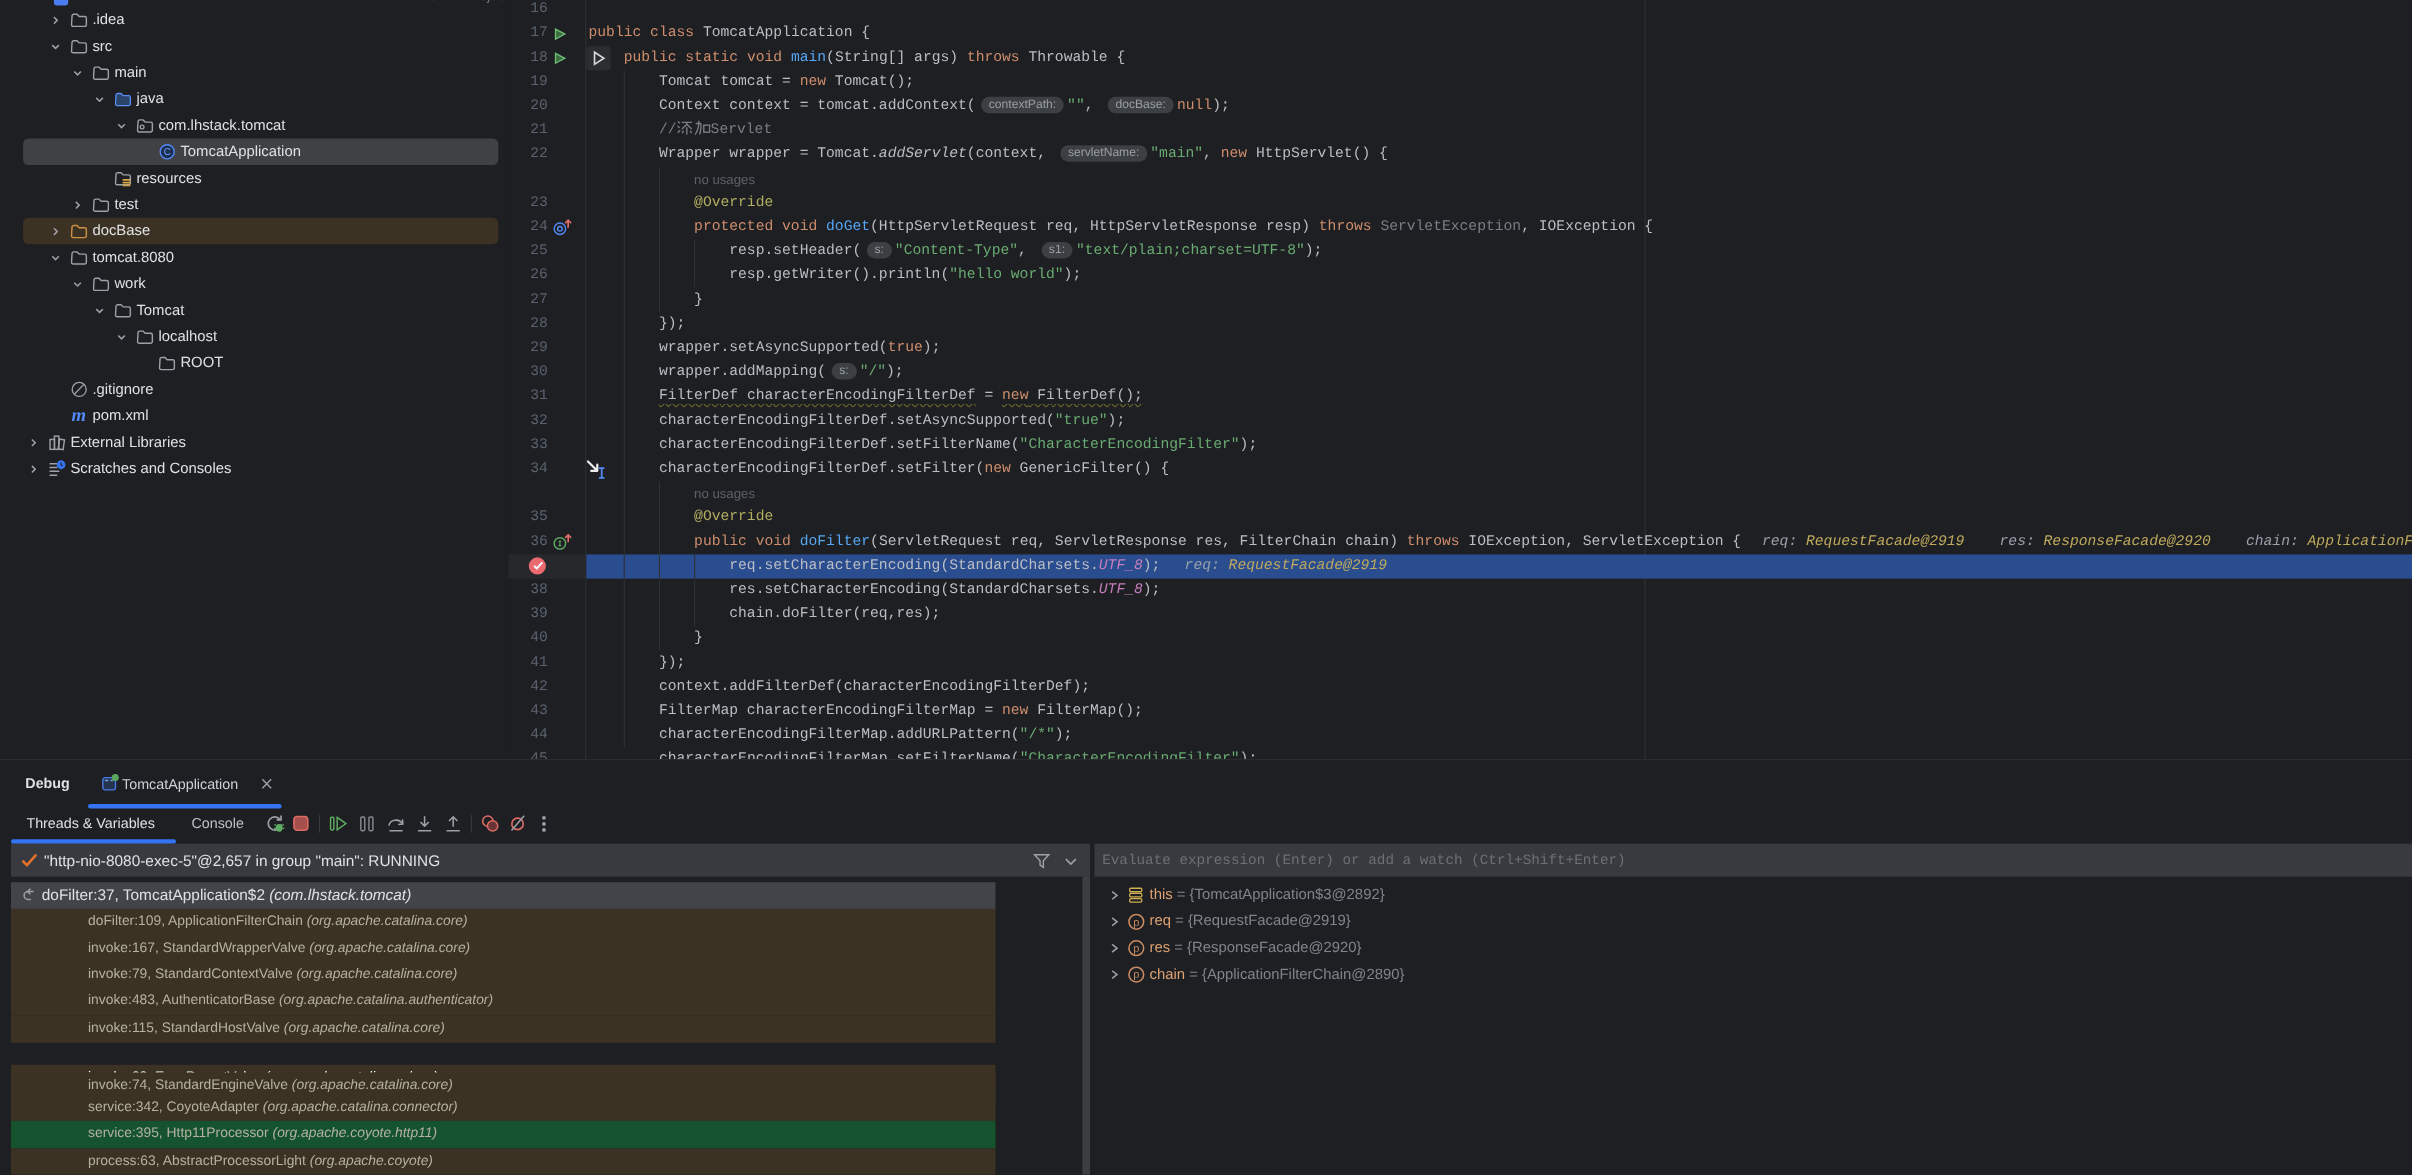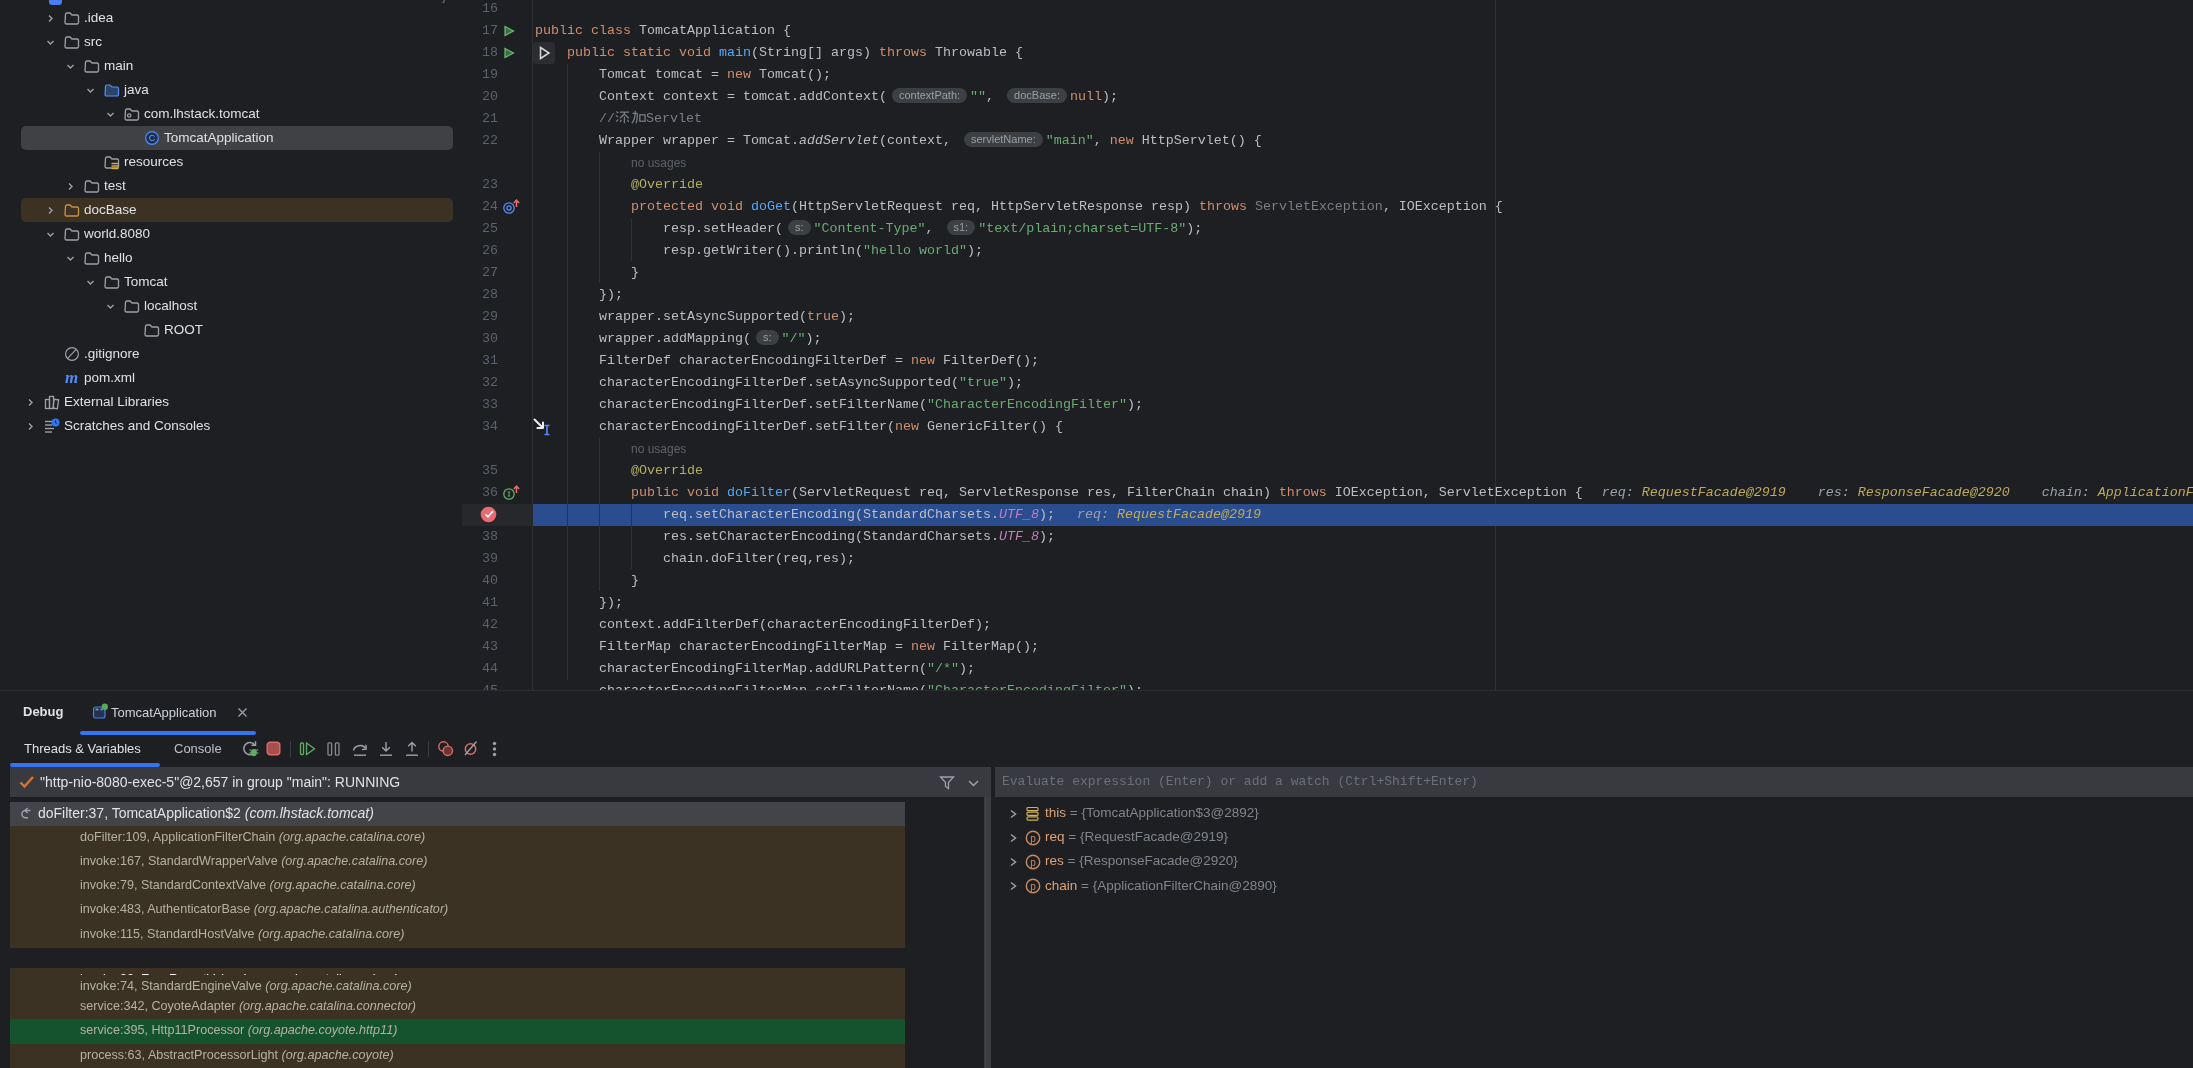--- a/index.html
+++ b/index.html
@@ -24,21 +24,21 @@
 .m{color:#56a8f5}
 .an{color:#b3ae60}
 .cn{color:#c77dbb;font-style:italic}
 .it{font-style:italic}
 .pill{display:inline-block;background:#3d4043;color:#999ea8;border-radius:8px;
   font:11px/15px "Liberation Sans",sans-serif;padding:0 7px;margin:0 3px 0 5px;
   vertical-align:1px}
 .nou{font:12px/22px "Liberation Sans",sans-serif;color:#5d616b}
 .dl{color:#99a0ac;font-style:italic}
 .dv{color:#bfa95c;font-style:italic}
-.wv{text-decoration-style:wavy;text-decoration-color:#6e682f;
+.wv{text-decoration:underline;text-decoration-style:wavy;text-decoration-color:#6e682f;
   text-decoration-thickness:1px;text-underline-offset:3px;text-decoration-skip-ink:none}
 .guide{position:absolute;width:1px;background:#2f3136;z-index:2}
 
 .dbgtxt{font-size:13px;color:#dfe1e5;white-space:nowrap}
 .srow{position:absolute;left:10px;width:895px;height:25px;font-size:12.6px;white-space:nowrap}
 .vrow{position:absolute;font-size:13.5px;white-space:nowrap}
 </style></head><body>
 <div id="root">
     <div class="abs" style="left:49px;top:-5px;width:13px;height:10px;border-radius:3px;background:#4a7df0"></div>
     <div class="abs" style="left:386px;top:-12px;height:16px;overflow:hidden;font-size:13px;color:#6f737a;line-height:16px">~/IdeaProjects/tomcat, [tomcat]</div>
@@ -126,30 +126,30 @@
       </svg>
       <div class="lbl" style="left:84px">docBase</div>
     </div>
     <div class="trow" style="top:222px">
       <svg class="chev" style="left:45px" width="11" height="11">
         <polyline points="2.5,4 5.5,7 8.5,4" fill="none" stroke="#9da0a8" stroke-width="1.4"></polyline>
       </svg>
       <svg class="ticon" style="left:64px" width="16" height="16">
         <path d="M1.5 4.5 a1.5 1.5 0 0 1 1.5 -1.5 h3 l2 2 h5 a1.5 1.5 0 0 1 1.5 1.5 v6 a1.5 1.5 0 0 1 -1.5 1.5 h-10.5 a1.5 1.5 0 0 1 -1.5 -1.5 z" fill="none" stroke="#9da0a8" stroke-width="1.3"></path>
       </svg>
-      <div class="lbl" style="left:84px">world.8080</div>
+      <div class="lbl" style="left:84px">tomcat.8080</div>
     </div>
     <div class="trow" style="top:246px">
       <svg class="chev" style="left:65px" width="11" height="11">
         <polyline points="2.5,4 5.5,7 8.5,4" fill="none" stroke="#9da0a8" stroke-width="1.4"></polyline>
       </svg>
       <svg class="ticon" style="left:84px" width="16" height="16">
         <path d="M1.5 4.5 a1.5 1.5 0 0 1 1.5 -1.5 h3 l2 2 h5 a1.5 1.5 0 0 1 1.5 1.5 v6 a1.5 1.5 0 0 1 -1.5 1.5 h-10.5 a1.5 1.5 0 0 1 -1.5 -1.5 z" fill="none" stroke="#9da0a8" stroke-width="1.3"></path>
       </svg>
-      <div class="lbl" style="left:104px">hello</div>
+      <div class="lbl" style="left:104px">work</div>
     </div>
     <div class="trow" style="top:270px">
       <svg class="chev" style="left:85px" width="11" height="11">
         <polyline points="2.5,4 5.5,7 8.5,4" fill="none" stroke="#9da0a8" stroke-width="1.4"></polyline>
       </svg>
       <svg class="ticon" style="left:104px" width="16" height="16">
         <path d="M1.5 4.5 a1.5 1.5 0 0 1 1.5 -1.5 h3 l2 2 h5 a1.5 1.5 0 0 1 1.5 1.5 v6 a1.5 1.5 0 0 1 -1.5 1.5 h-10.5 a1.5 1.5 0 0 1 -1.5 -1.5 z" fill="none" stroke="#9da0a8" stroke-width="1.3"></path>
       </svg>
       <div class="lbl" style="left:124px">Tomcat</div>
     </div>

